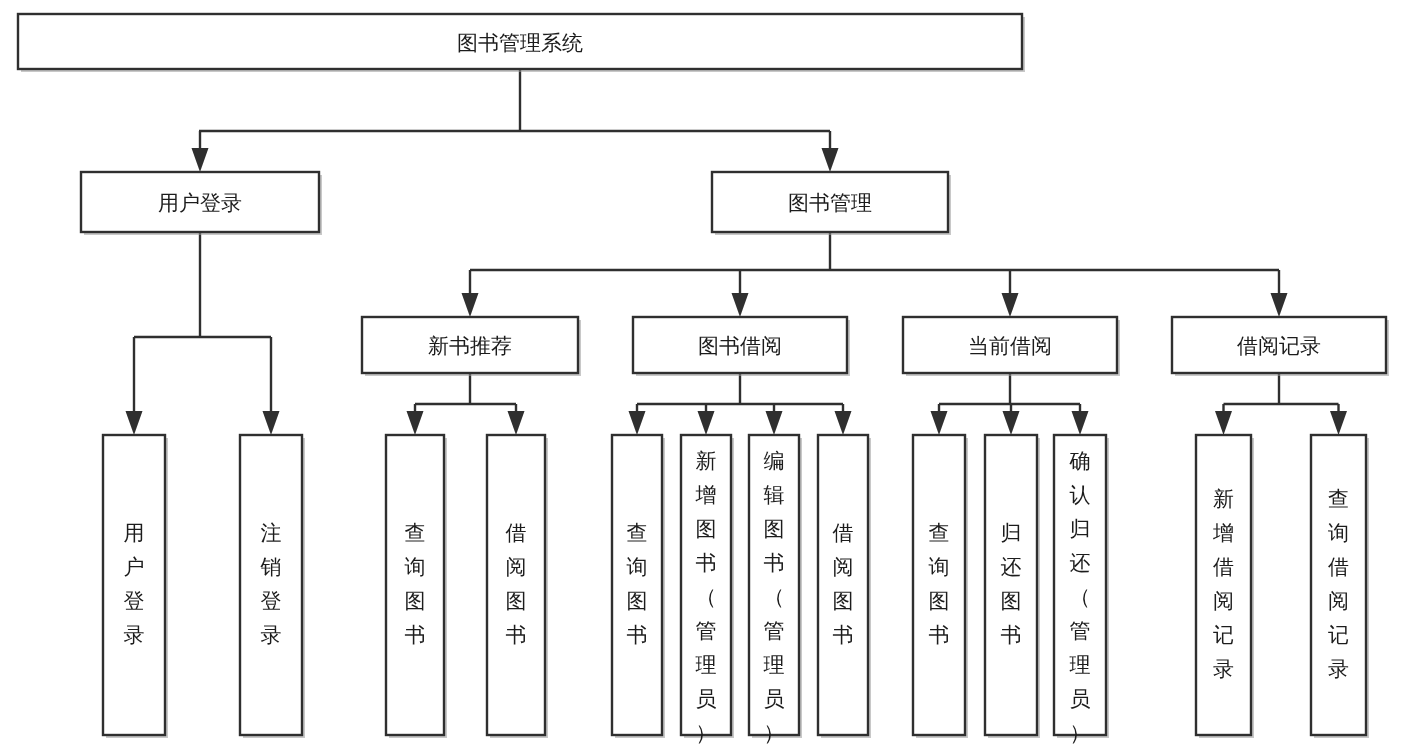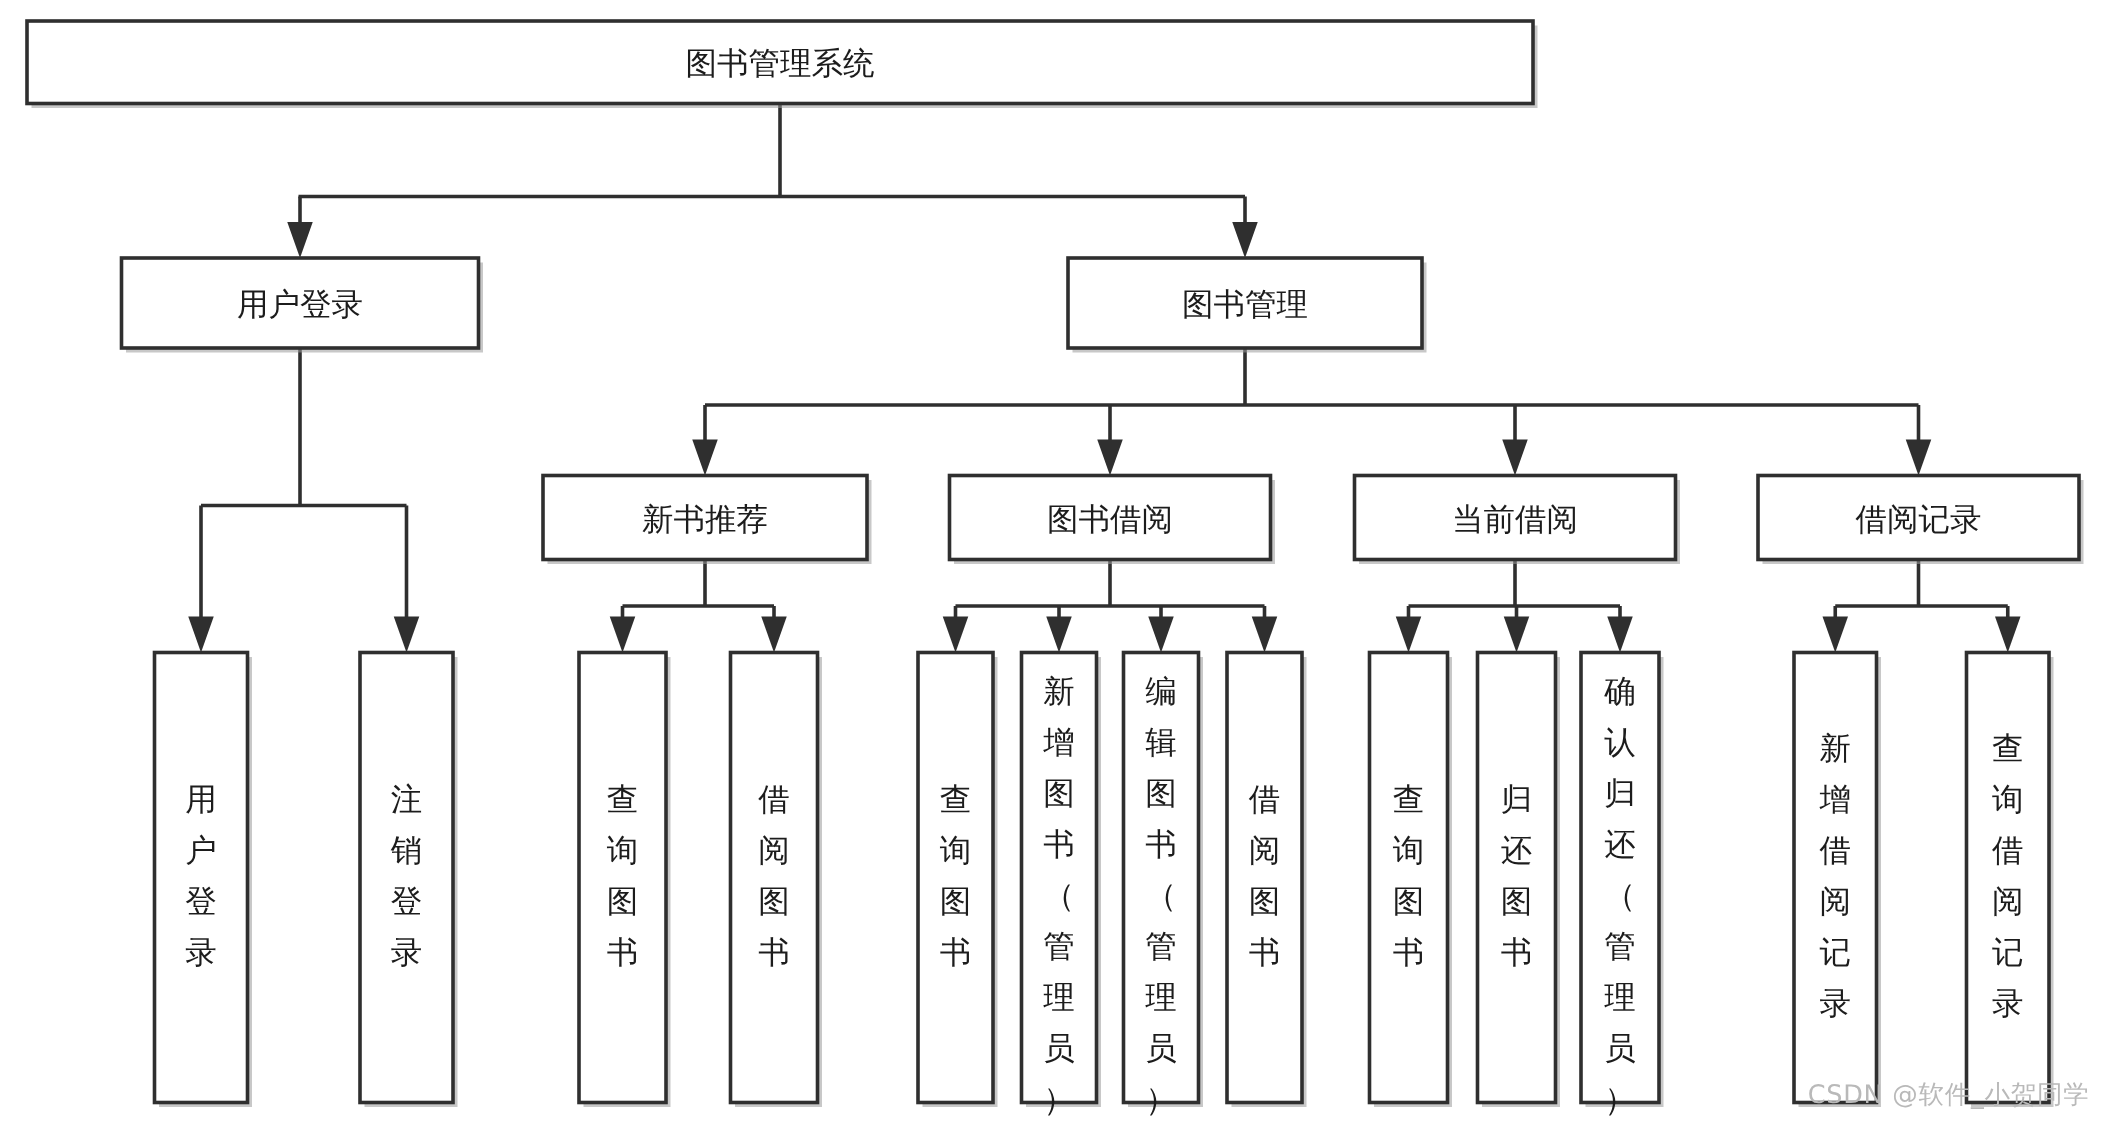--- a/index.html
+++ b/index.html
@@ -279,15 +279,14 @@
           <text x="1338.5" y="540" class="node-label-vertical">询</text>
           <text x="1338.5" y="574" class="node-label-vertical">借</text>
           <text x="1338.5" y="608" class="node-label-vertical">阅</text>
           <text x="1338.5" y="642" class="node-label-vertical">记</text>
           <text x="1338.5" y="676" class="node-label-vertical">录</text>
         </g>
       </g>
 
   </svg>
 
-  <div class="watermark">CSDN @软件_小贺同学</div>
 
 </div>
 
 </body></html>

